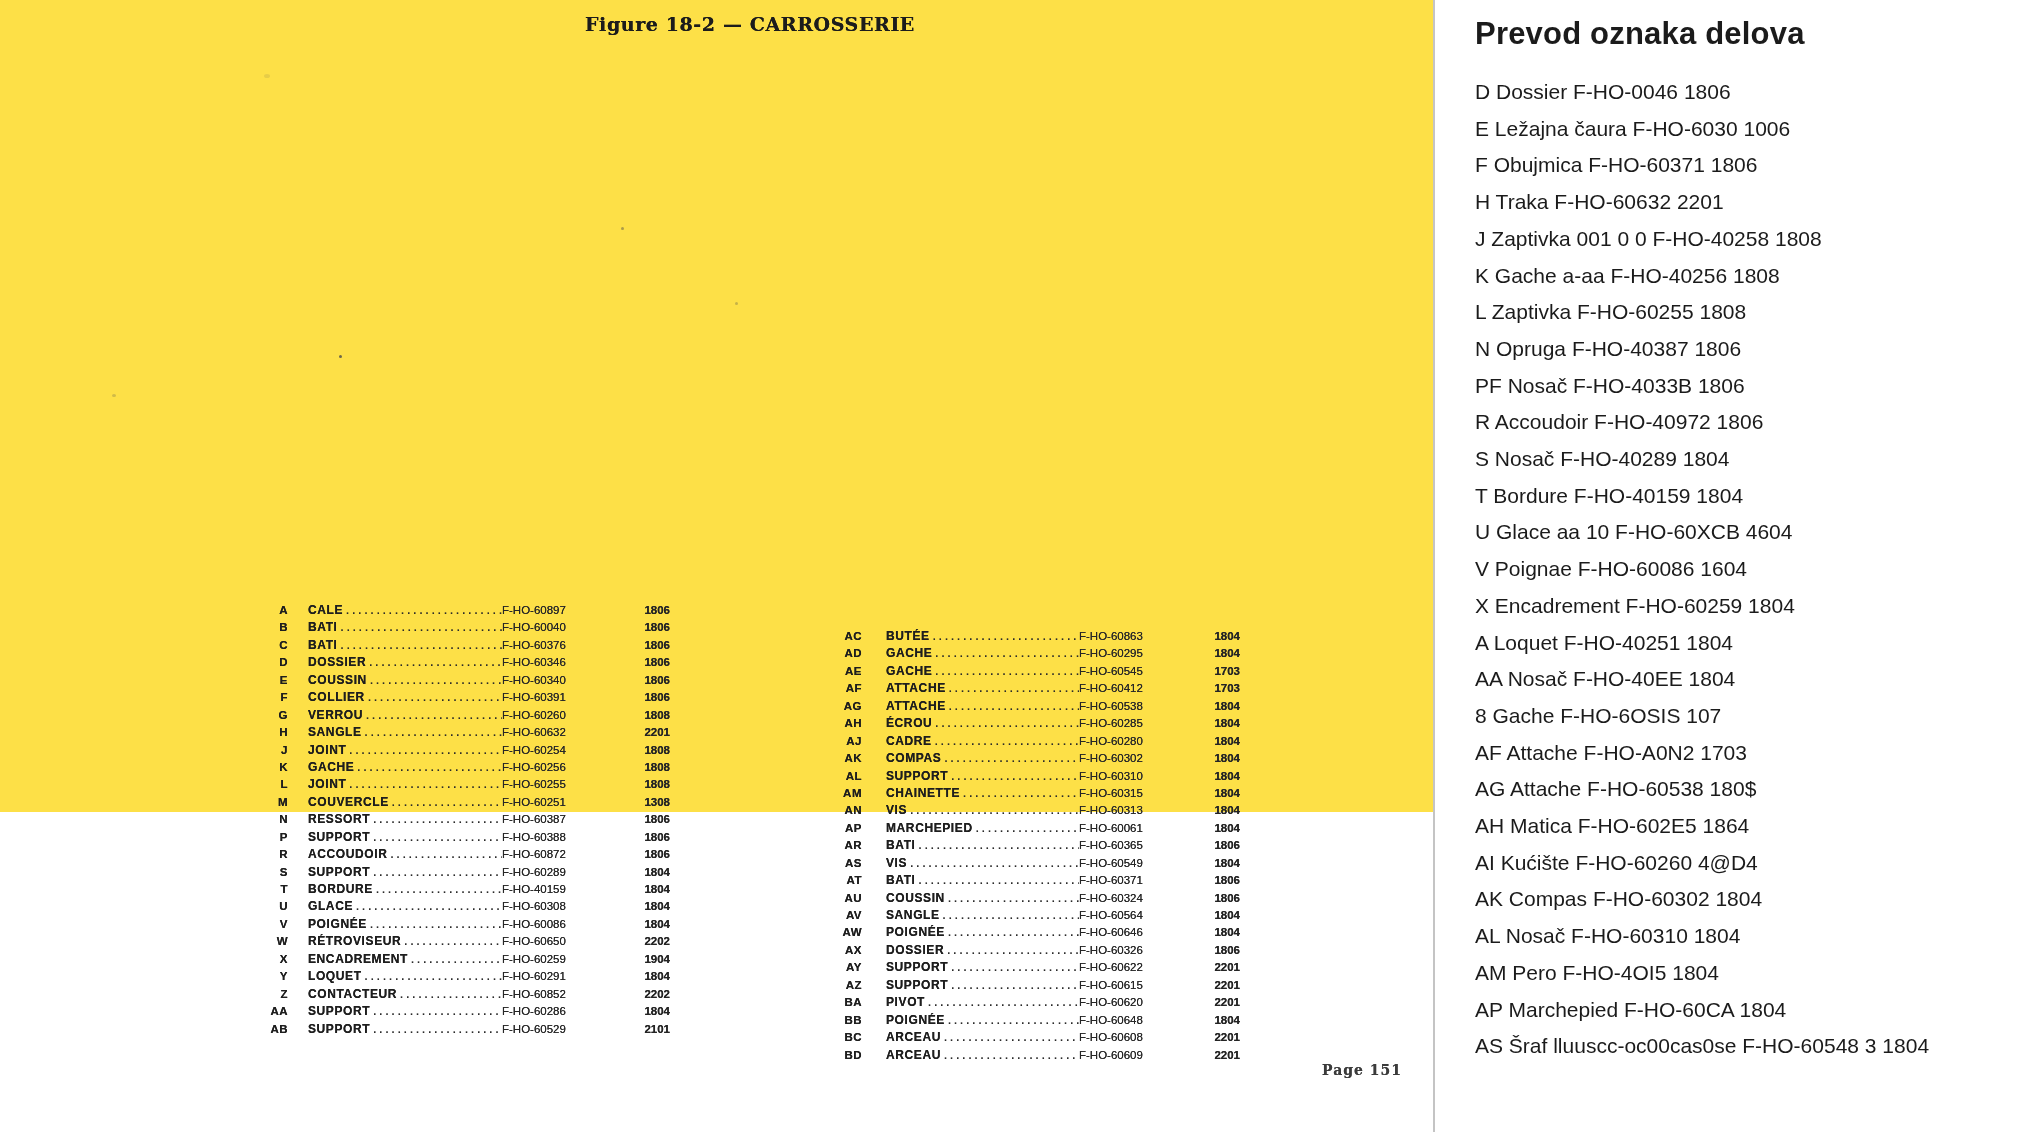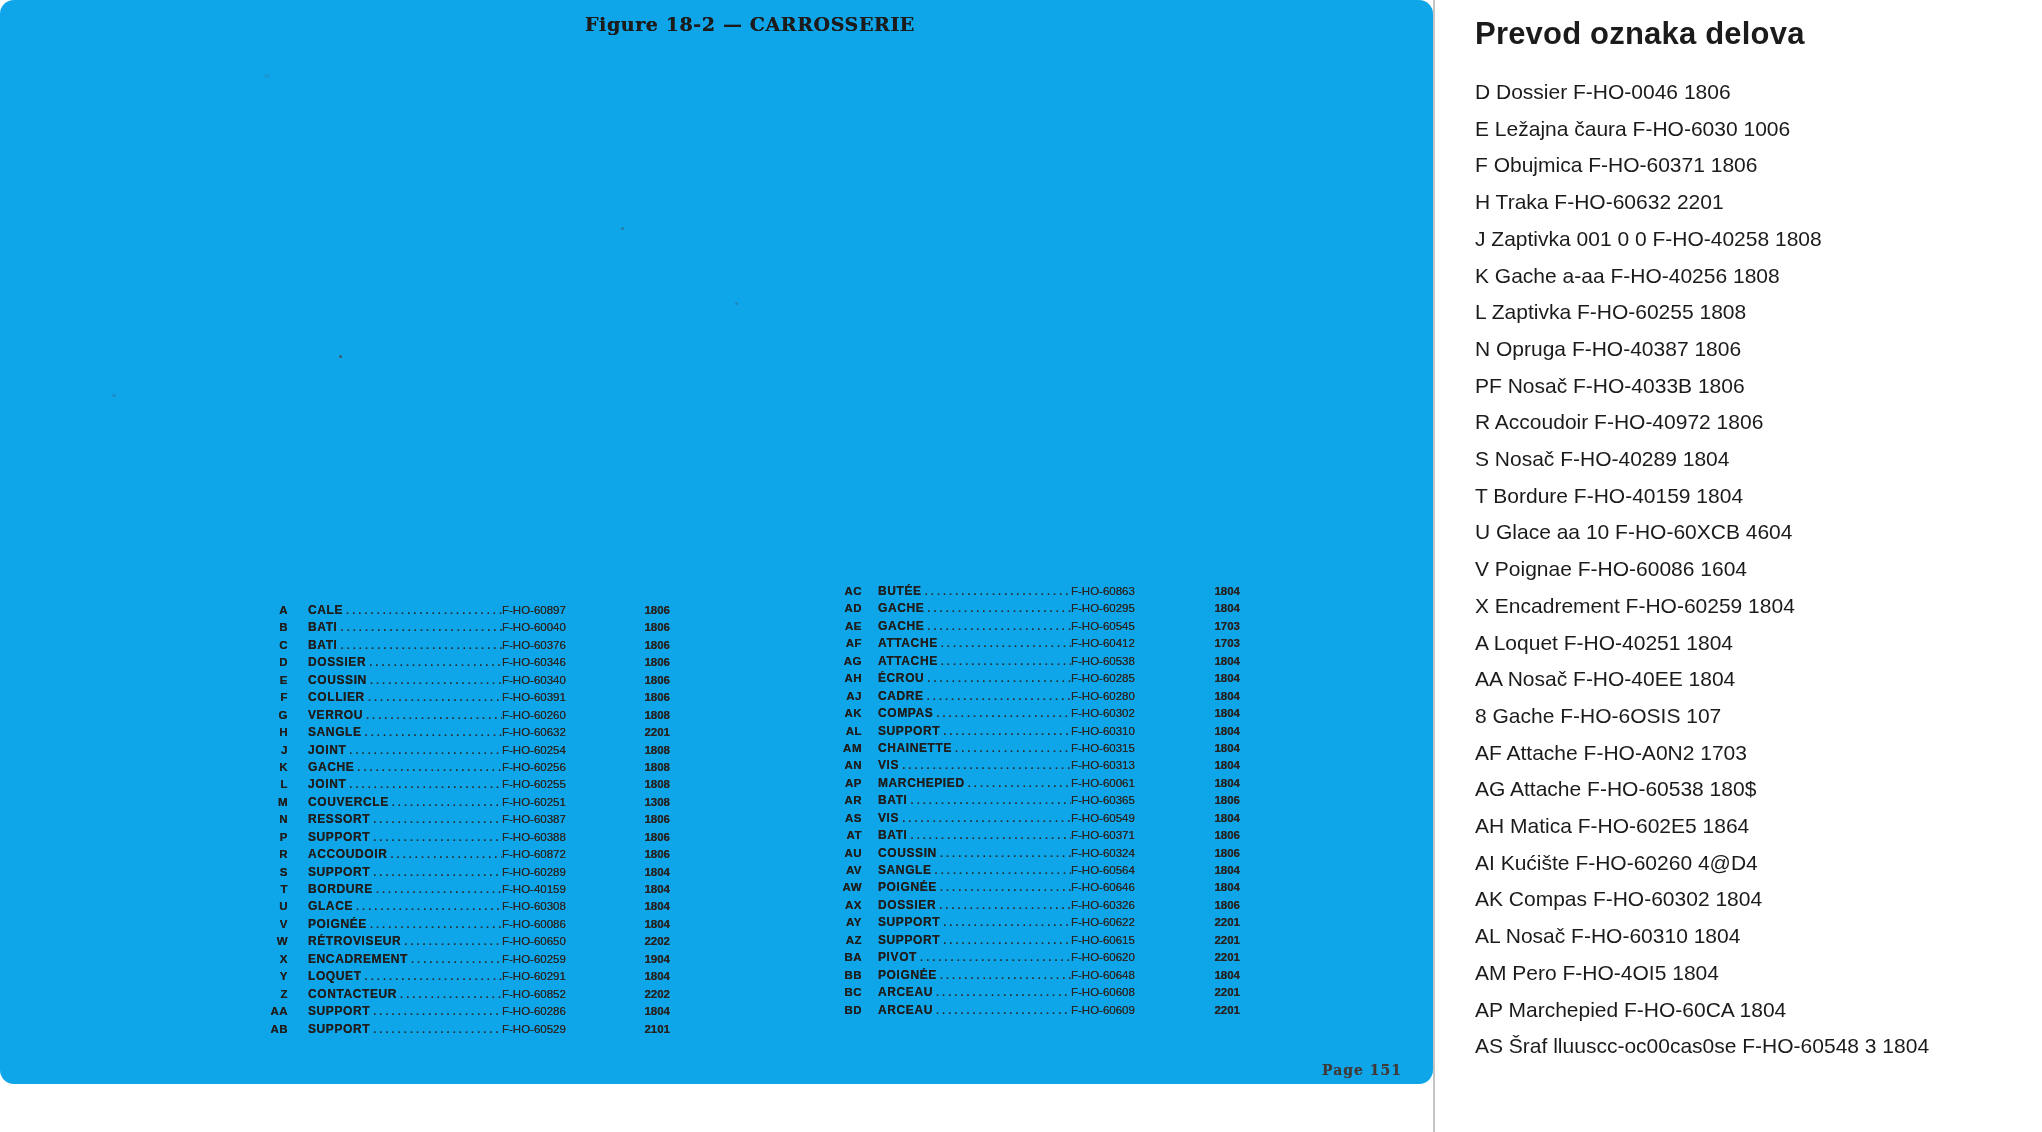--- a/index.html
+++ b/index.html
@@ -1,33 +1,33 @@
 <!DOCTYPE html>
 <html><head>
 <meta charset="utf-8">
 <style>
   html,body{margin:0;padding:0;}
   body{
     width:2042px;height:1132px;position:relative;overflow:hidden;
     background:#ffffff;font-family:"Liberation Sans",sans-serif;
   }
   
-  .scan{position:absolute;left:0;top:0;width:1433px;height:1084px;background:#0ea5e9;border-radius:14px;}
+  .scan{position:absolute;left:0;top:0;width:1433px;height:812px;background:#fde047;}
   .scan-title{
     position:absolute;left:585px;top:13px;
     font-family:"DejaVu Serif",serif;font-weight:700;font-size:19px;
     letter-spacing:.6px;color:#1c1c1c;text-shadow:0 0 .5px #1c1c1c;white-space:nowrap;
   }
   .ptable{position:absolute;color:#1e1e1e;}
   .t-left{left:262px;top:603px;width:408px;}
-  .t-right{left:836px;top:584px;width:404px;}
+  .t-right{left:836px;top:629px;width:404px;}
   .prow{display:flex;align-items:baseline;height:17.45px;font-size:12px;}
   .c-ref{flex:0 0 26px;text-align:right;font-weight:700;font-size:11.5px;letter-spacing:.5px;text-shadow:0 0 .5px #222;}
   .c-mid{display:flex;align-items:baseline;margin-left:20px;overflow:hidden;flex:0 0 194px;}
-  .t-right .c-mid{margin-left:16px;flex-basis:193px;}
+  .t-right .c-mid{margin-left:24px;flex-basis:193px;}
   .c-name{font-weight:700;letter-spacing:.6px;white-space:nowrap;text-shadow:0 0 .5px #222;}
   .leader{flex:1;overflow:hidden;white-space:nowrap;padding-left:3px;color:#2a2a2a;}
   .leader::after{content:". . . . . . . . . . . . . . . . . . . . . . . . . . . . .";font-size:11px;font-weight:700;}
   .c-part{flex:0 0 126px;font-size:11.5px;white-space:nowrap;color:#262626;text-shadow:0 0 .4px #333;}
   .t-right .c-part{flex-basis:130px;}
   .c-num{flex:1;text-align:right;font-size:11.5px;font-weight:700;color:#242424;text-shadow:0 0 .4px #333;}
   .page-num{
     position:absolute;left:1322px;top:1046px;
     font-family:"DejaVu Serif",serif;font-weight:700;font-size:14px;
     letter-spacing:1px;color:#3b3b3b;text-shadow:0 0 .5px #555;margin-top:16px;

